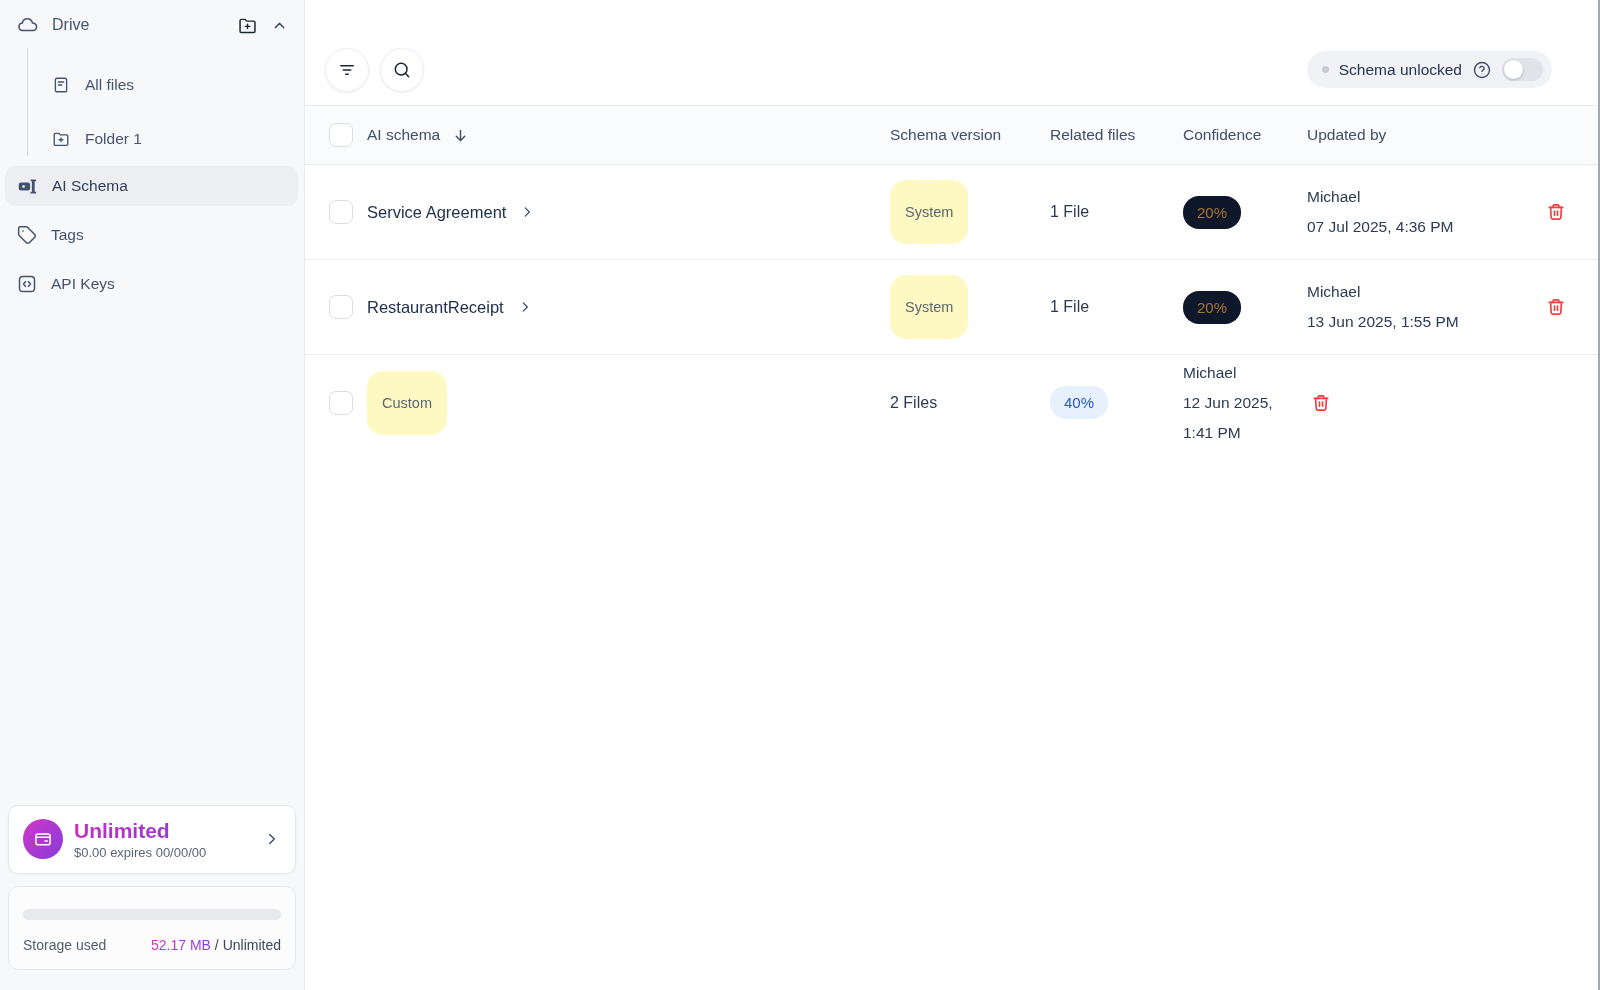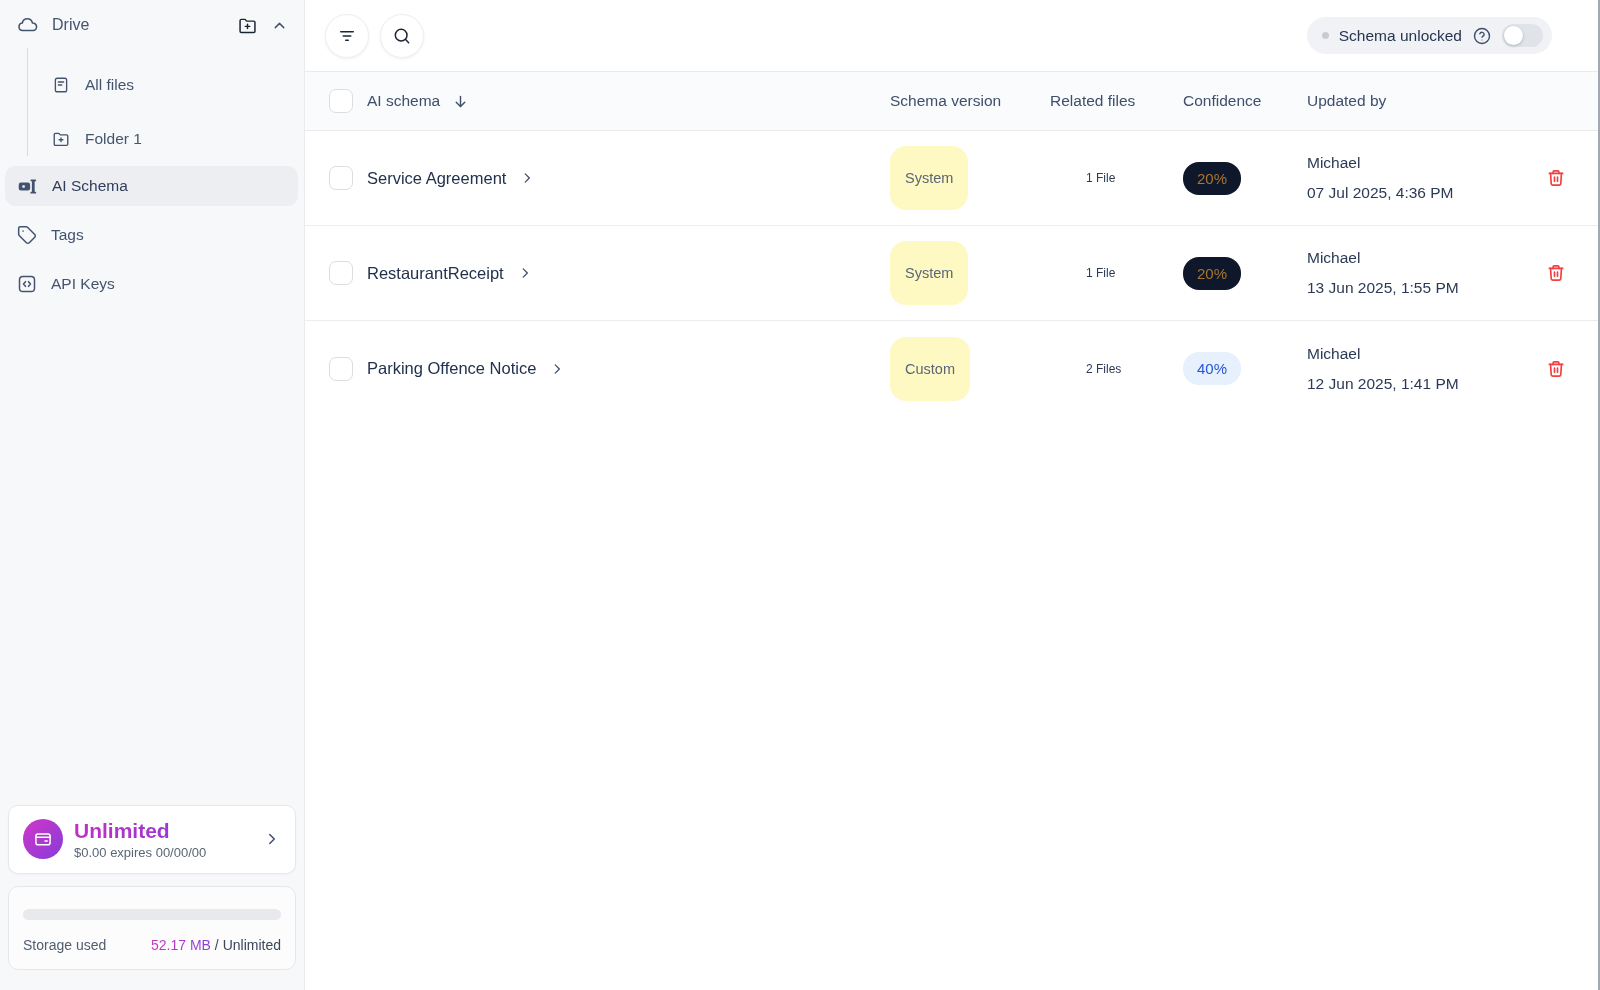--- a/index.html
+++ b/index.html
@@ -83,20 +83,21 @@
     background: linear-gradient(90deg, #CB35BE, #8A3BD9);
     -webkit-background-clip: text; background-clip: text; color: transparent;
   }
 
   
   .main { flex: 1; display: flex; flex-direction: column; position: relative; }
   .toolbar {
     height: 72px; display: flex; align-items: center;
     padding-left: 20px; gap: 11px;
     border-bottom: 1px solid #E9EBEF;
+    margin-top: 34px;
   }
   .circle-btn {
     width: 44px; height: 44px; border-radius: 50%;
     background: #fff; border: 1px solid #EEEFF2;
     box-shadow: 0 1px 3px rgba(25,35,60,0.07);
     display: flex; align-items: center; justify-content: center; cursor: pointer;
   }
   .schema-pill {
     margin-left: auto; margin-right: 48px;
     background: #F1F2F5; border-radius: 20px; height: 37px;
@@ -134,21 +135,21 @@
   .data-row { height: 95px; border-bottom: 1px solid #ECEDEF; background: #fff; }
   .data-row.last { border-bottom: none; }
   .name-cell {
     display: flex; align-items: center; gap: 14px;
     font-size: 16.5px; color: #22314E; cursor: pointer;
   }
   .badge {
     display: inline-block; background: #fef9c3; color: #5A6575;
     font-size: 14.5px; padding: 24px 15px; border-radius: 16px;
   }
-  .cell-text { font-size: 12px; color: #2B3A55; margin-left: 36px; }
+  .cell-text { font-size: 16px; color: #2B3A55; }
   .conf-pill {
     display: inline-block; font-size: 15px; padding: 8px 14px; border-radius: 16px;
   }
   .conf-pill.yellow { background: #0f172a; color: #A8762E; }
   .conf-pill.blue { background: #E7F0FD; color: #2356D9; }
   .updated-cell { font-size: 15.5px; color: #2B3A55; line-height: 30px; }
   .trash-btn { background: none; border: none; cursor: pointer; padding: 4px; display: inline-flex; }
 
   .right-edge {
     position: absolute; right: 0; top: 0; bottom: 0; width: 2px;
@@ -378,28 +379,20 @@
                 <path d="M10.2 11v5M13.8 11v5"></path>
               </svg>
         </span>
       </button>
     </div>
   </div>
       <div class="trow data-row last">
     <div class="cb-cell">
       <span class="checkbox"></span>
     </div>
-    <div class="name-cell">
-      <span>Parking Offence Notice</span>
-      <span class="icon">
-        <svg width="14" height="14" viewBox="0 0 24 24" fill="none" stroke="#3E4E6B" stroke-width="2.2" stroke-linecap="round" stroke-linejoin="round">
-              <polyline points="9 5 16 12 9 19"></polyline>
-            </svg>
-      </span>
-    </div>
     <div><span class="badge">Custom</span></div>
     <div class="cell-text">2 Files</div>
     <div><span class="conf-pill blue">40%</span></div>
     <div class="updated-cell">
       <div>Michael</div>
       <div>12 Jun 2025, 1:41 PM</div>
     </div>
     <div>
       <button class="trash-btn">
         <span class="icon">

